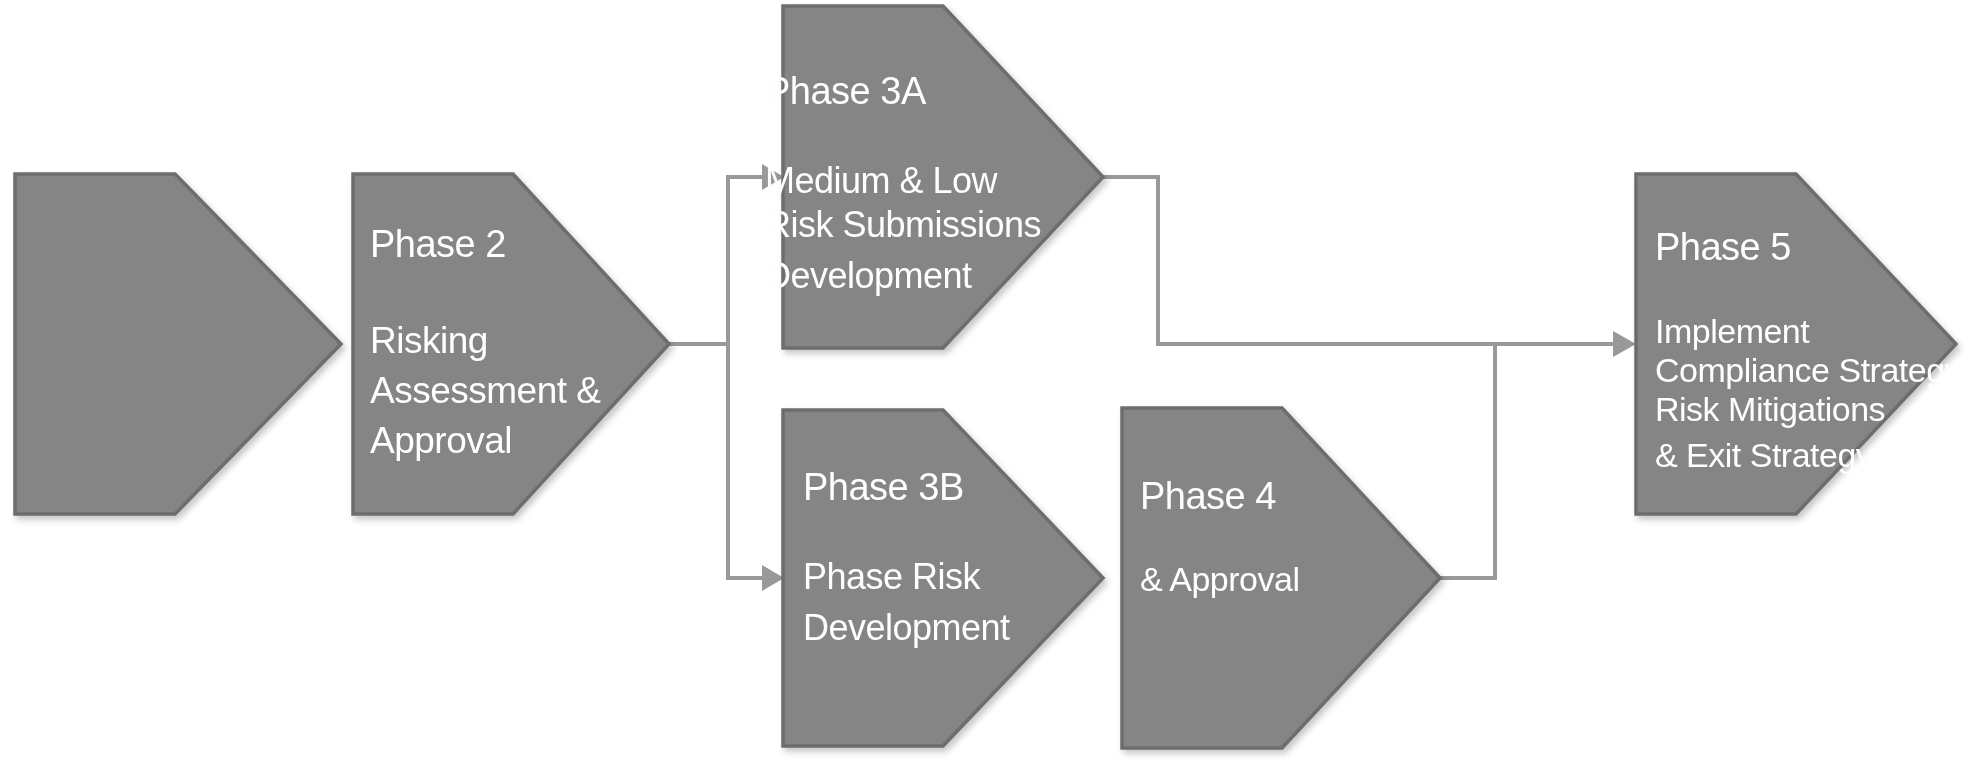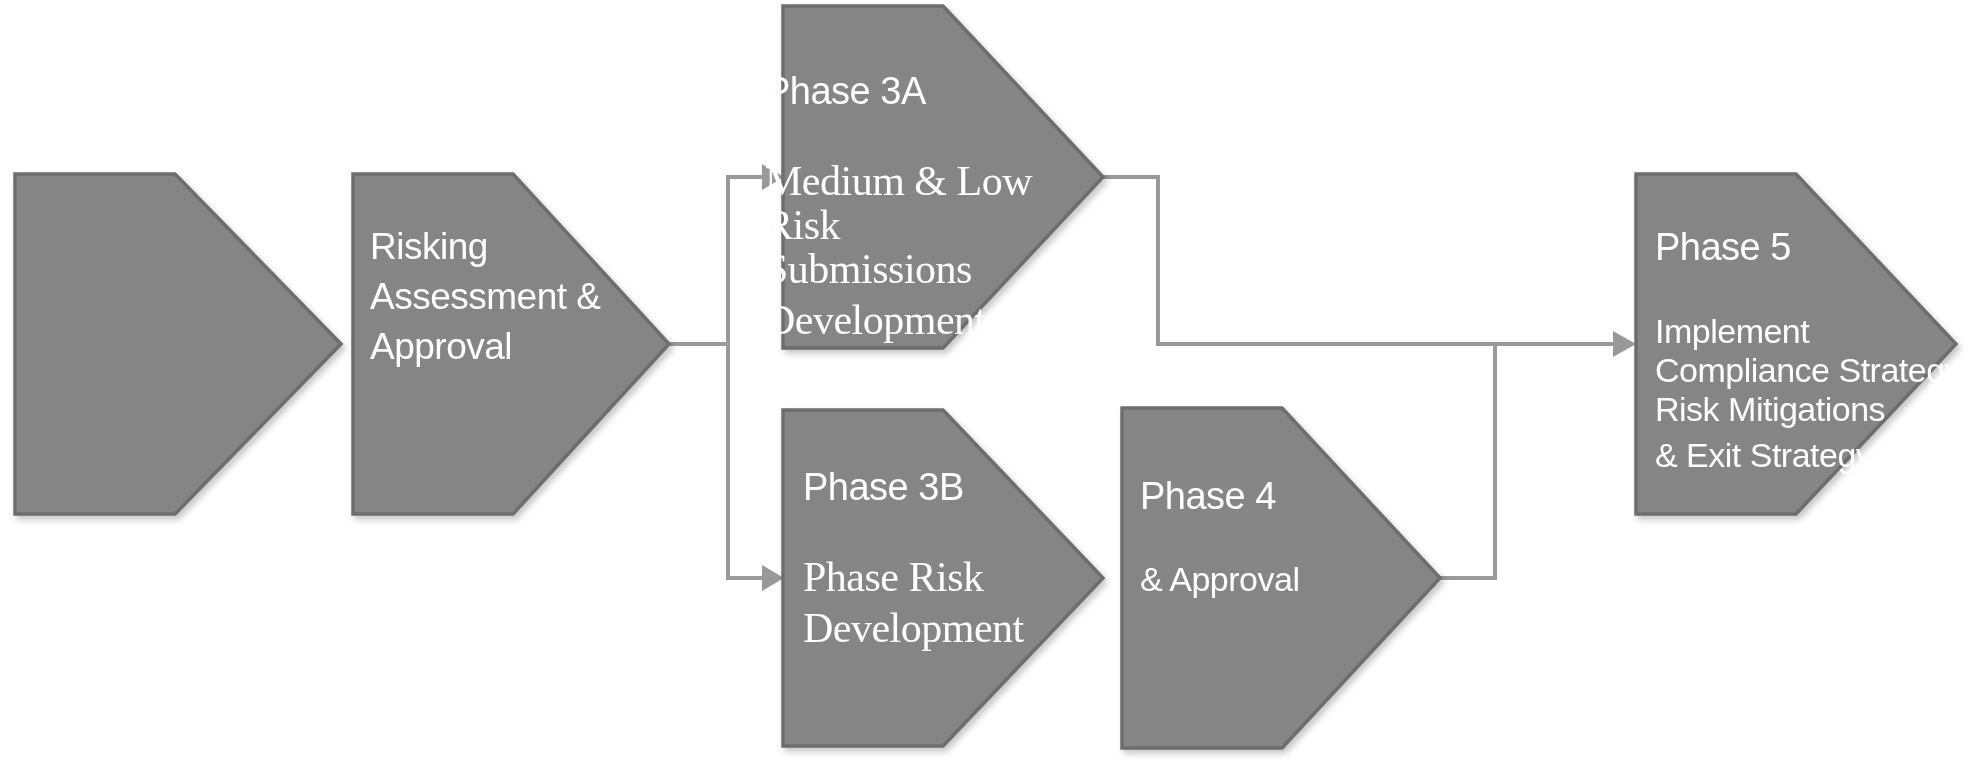--- a/index.html
+++ b/index.html
@@ -45,21 +45,21 @@
   }
   .node-title {
     font-size: 38px;
     line-height: 44px;
   }
   .mb50 .node-title { margin-bottom: 50px; }
   .mb46 .node-title { margin-bottom: 46px; }
   .mb43 .node-title { margin-bottom: 43px; }
   .mb41 .node-title { margin-bottom: 41px; }
   .size-a .node-body { font-size: 37px; line-height: 50px; }
-  .size-b .node-body { font-size: 42px; line-height: 44px; font-family: Liberation Serif, serif; }
+  .size-b .node-body { font-size: 36px; line-height: 44px; }
   .size-c .node-body { font-size: 34px; line-height: 40px; }
   .size-d .node-body { font-size: 34px; line-height: 39px; }
   .size-b .para + .para { margin-top: 7px; }
   .size-c .para + .para { margin-top: 10px; }
   .size-d .para + .para { margin-top: 7px; }
   .pos-p1  { left: 33px;   top: 222px; width: 270px; }
   .pos-p2  { left: 370px;  top: 222px; width: 290px; }
   .pos-p3a { left: 765px;  top: 69px;  width: 280px; }
   .pos-p3b { left: 803px;  top: 465px; width: 280px; }
   .pos-p4  { left: 1140px; top: 474px; width: 320px; }
@@ -87,20 +87,21 @@
       <polygon class="node-shape" points="353,174 513,174 669,344 513,514 353,514"></polygon>
       <polygon class="node-shape" points="783,6 943,6 1103,177 943,348 783,348"></polygon>
       <polygon class="node-shape" points="783,410 943,410 1103,578 943,746 783,746"></polygon>
       <polygon class="node-shape" points="1122,408 1282,408 1440,578 1282,748 1122,748"></polygon>
       <polygon class="node-shape" points="1636,174 1796,174 1956,344 1796,514 1636,514"></polygon>
     </g>
   </svg>
 
 
   <div class="node-text pos-p2 mb50 size-a">
+    <div class="node-title">Phase 2</div>
     <div class="node-body">
         <div class="para">
           <div class="line">Risking</div>
           <div class="line">Assessment &amp;</div>
           <div class="line">Approval</div>
         </div>
       </div>
   </div>
 
   <div class="node-text pos-p3a mb46 size-b">

